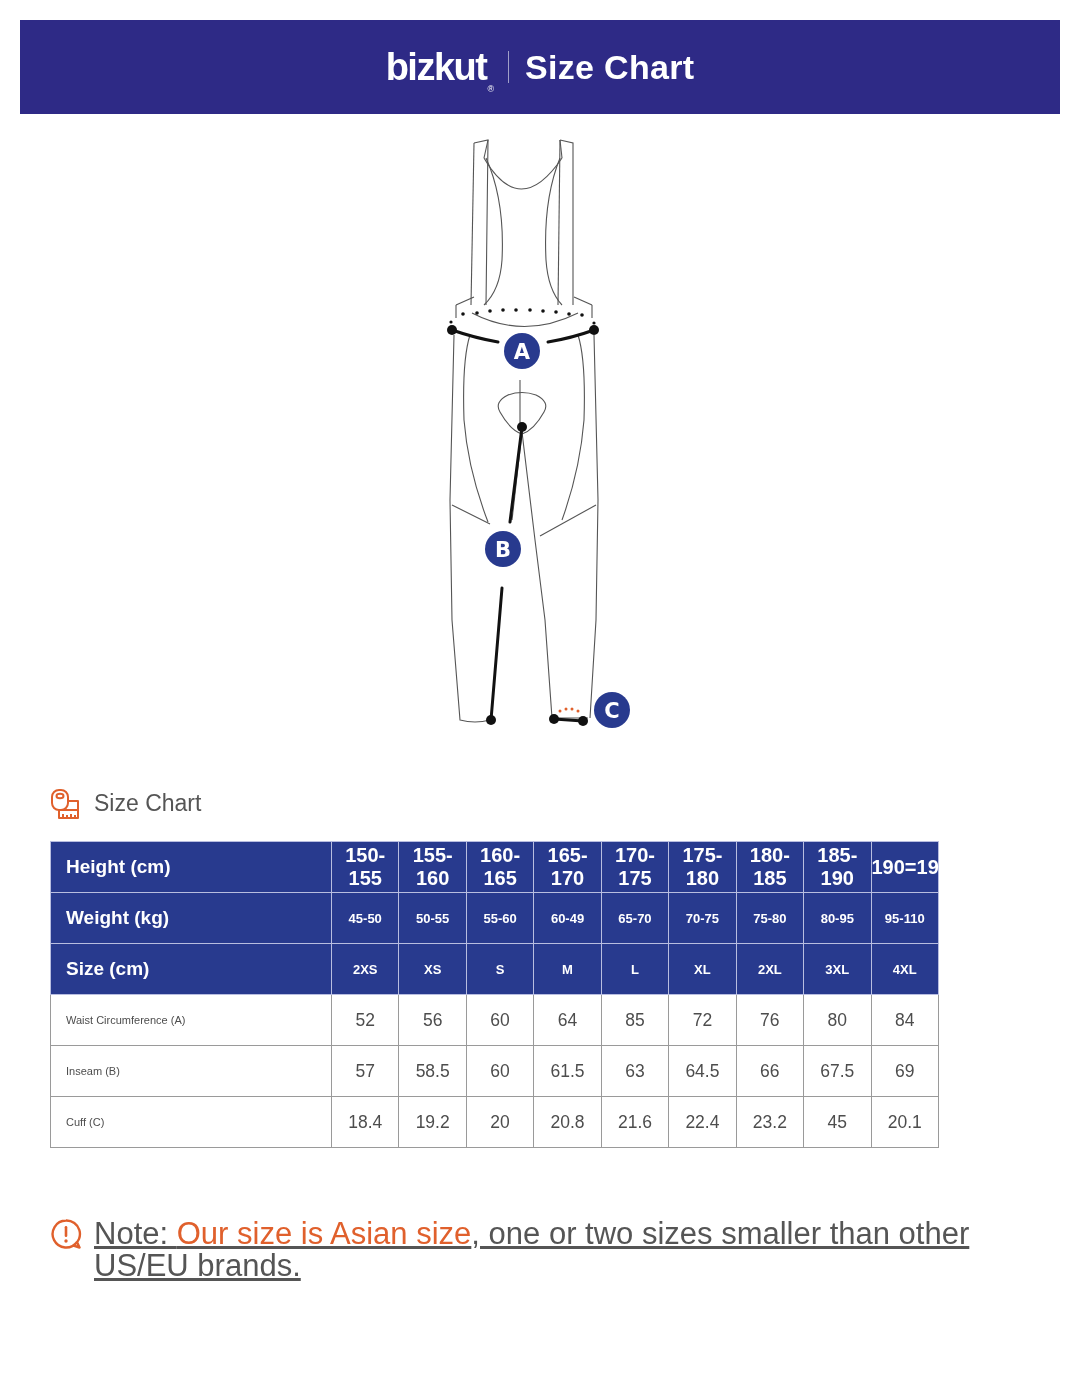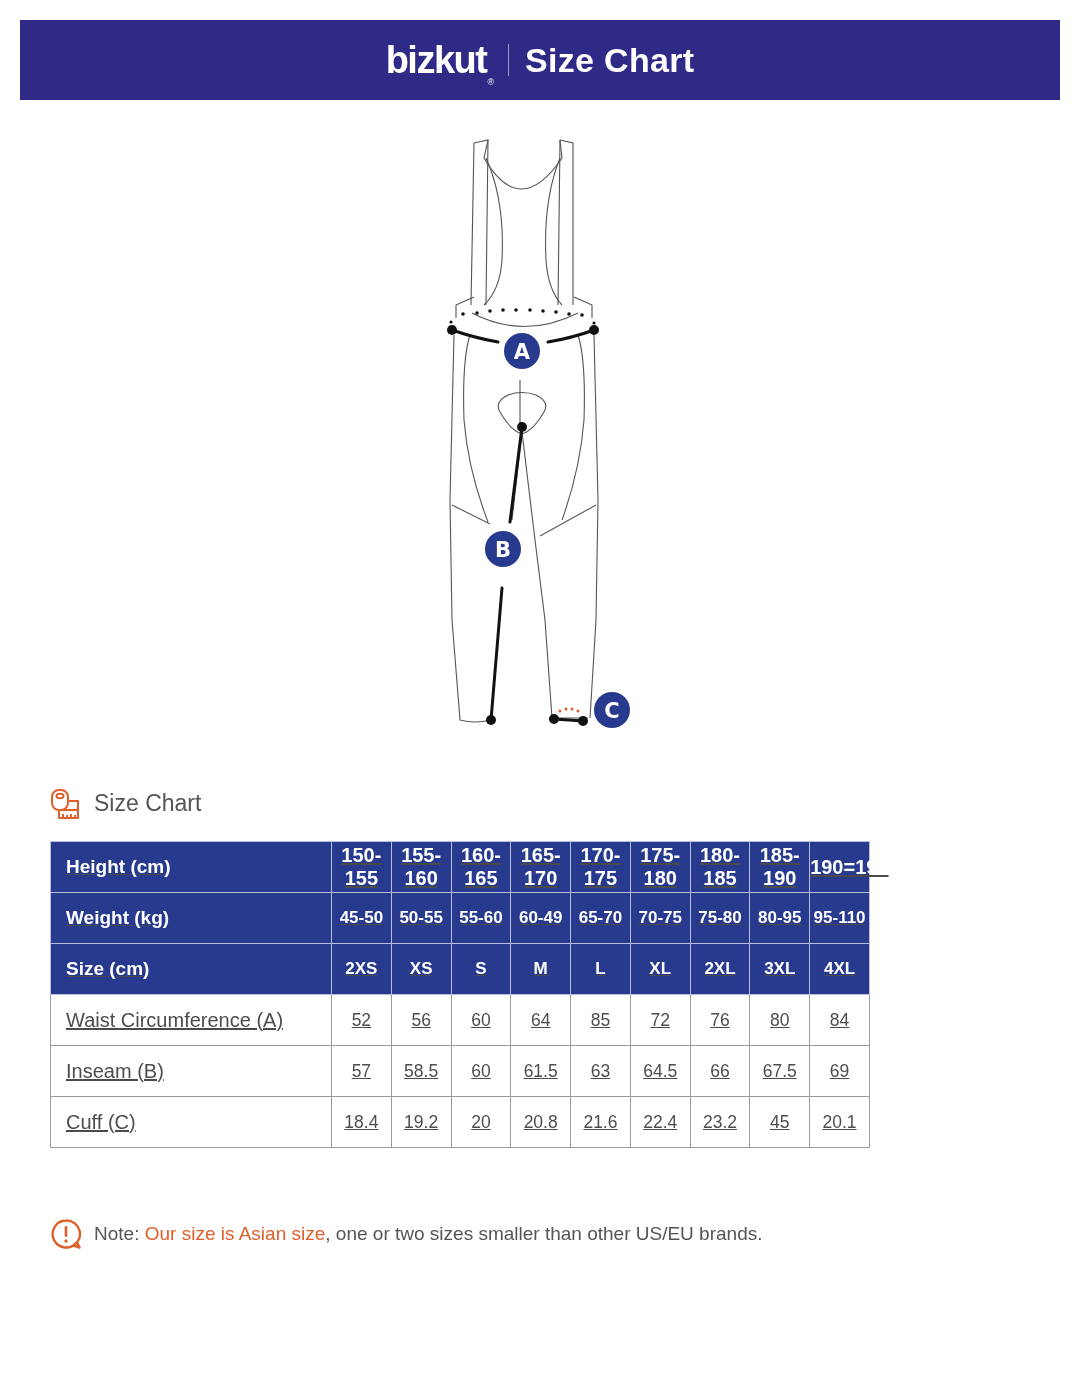--- a/index.html
+++ b/index.html
@@ -1,60 +1,60 @@
 <!DOCTYPE html>
 <html><head>
   <meta charset="utf-8">
   <style>
     * { box-sizing: border-box; margin: 0; padding: 0; }
     html, body { width: 1080px; height: 1385px; background: #ffffff; overflow: hidden; }
     body { font-family: "Liberation Sans", "DejaVu Sans", sans-serif; position: relative; color: #4a4a4a; }
 
     .header-bar {
-      position: absolute; left: 20px; top: 20px; width: 1040px; height: 80px;
+      position: absolute; left: 20px; top: 20px; width: 1040px; height: 94px;
       background: #2e2a86;
       display: flex; align-items: center; justify-content: center;
     }
     .brand { color: #fff; font-weight: 700; font-size: 38px; letter-spacing: -1.5px; line-height: 1; position: relative; }
     .brand-reg { font-size: 9px; position: relative; top: 12px; margin-left: 1px; letter-spacing: 0; font-weight: 400; }
     .header-divider { width: 1px; height: 32px; background: rgba(255,255,255,0.55); margin: 0 16px 0 14px; }
     .header-title { color: #fff; font-weight: 700; font-size: 34px; letter-spacing: 0.3px; }
 
     .diagram { position: absolute; left: 420px; top: 130px; width: 240px; height: 610px; }
 
     .section-title {
       position: absolute; left: 50px; top: 786px; height: 34px;
       display: flex; align-items: center;
     }
     .section-title .label { font-size: 23px; color: #555555; margin-left: 14px; }
 
     table.size-table {
-      position: absolute; left: 50px; top: 841px; width: 820px;
-      border-collapse: collapse; table-layout: fixed; text-decoration: underline;
+      position: absolute; left: 50px; top: 841px; width: 889px;
+      border-collapse: collapse; table-layout: fixed;
     }
     table.size-table td {
       height: 51px; text-align: center; vertical-align: middle;
       border: 1.5px solid #a0a0a0;
     }
     table.size-table tr.head td {
       background: #283a8e; color: #ffffff; font-weight: 700;
       border-color: #b8bde0;
     }
     table.size-table tr.head td.row-label { font-size: 19px; text-align: left; padding-left: 15px; }
     table.size-table tr.head td.cell { font-size: 20px; }
-    table.size-table tr.head.big td.cell { font-size: 17px; }
+    table.size-table tr.head.big td.cell { font-size: 13px; }
     table.size-table tr.body td { color: #4d4d4d; font-size: 17.5px; background: #fff; border-color: #9a9a9a; }
-    table.size-table tr.body td.row-label { text-align: left; padding-left: 15px; font-size: 20px; }
+    table.size-table tr.body td.row-label { text-align: left; padding-left: 15px; font-size: 11px; }
 
     .note {
       position: absolute; left: 50px; top: 1218px; width: 990px;
       display: flex; align-items: flex-start;
     }
     .note .note-icon { width: 32px; height: 32px; margin-right: 12px; margin-top: 0; flex: none; }
-    .note .note-text { font-size: 19px; line-height: 32px; color: #555555; }
+    .note .note-text { font-size: 31px; line-height: 32px; color: #555555; text-decoration: underline; }
     .note .accent { color: #e0602c; }
   </style>
 </head>
 <body>
 
 <div class="header-bar">
   <span class="brand"><span>bizkut</span><span class="brand-reg">®</span></span>
   <span class="header-divider"></span>
   <span class="header-title">Size Chart</span>
 </div>

